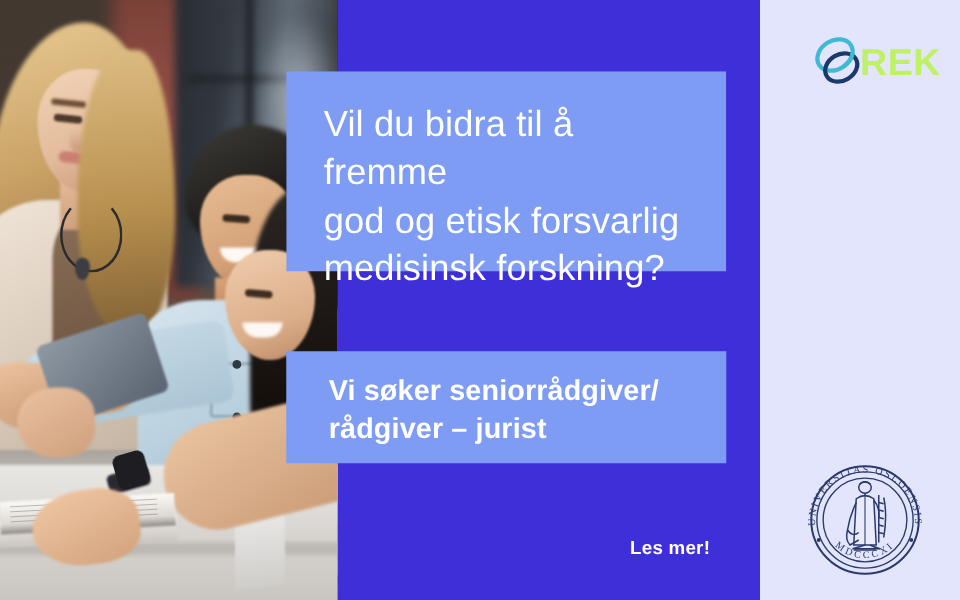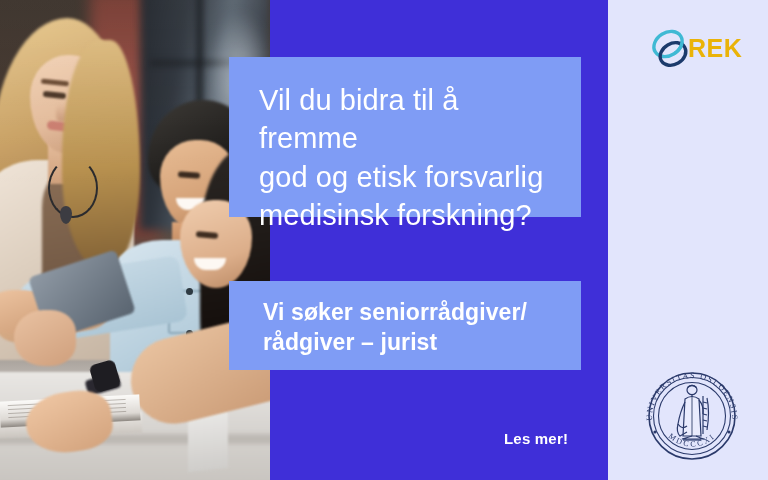--- a/index.html
+++ b/index.html
@@ -330,24 +330,24 @@
 
   
   .rek-logo {
     position: absolute;
     left: 648px; top: 26px;
     width: 88px; height: 48px;
   }
   .rek-text {
     position: absolute;
     left: 40px; top: 8px;
-    font-size: 25px;
+    font-size: 30px;
     font-weight: bold;
     letter-spacing: .5px;
-    color: #eab308;
+    color: #bef264;
     font-family: "Liberation Sans", sans-serif;
   }
 
   
   .uio-seal {
     position: absolute;
     left: 638px; top: 362px;
     width: 108px; height: 108px;
   }
 

